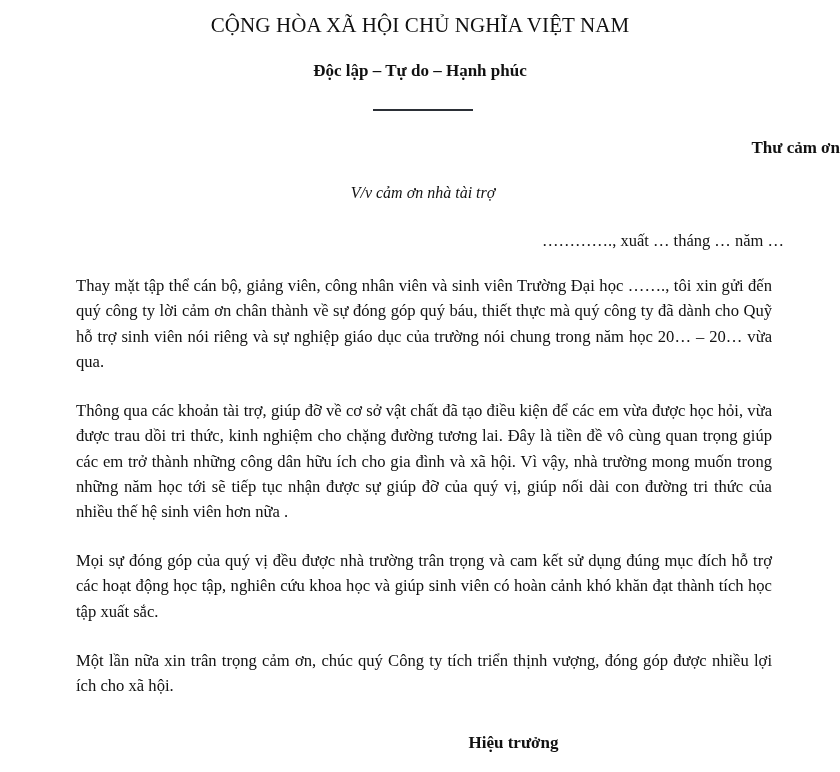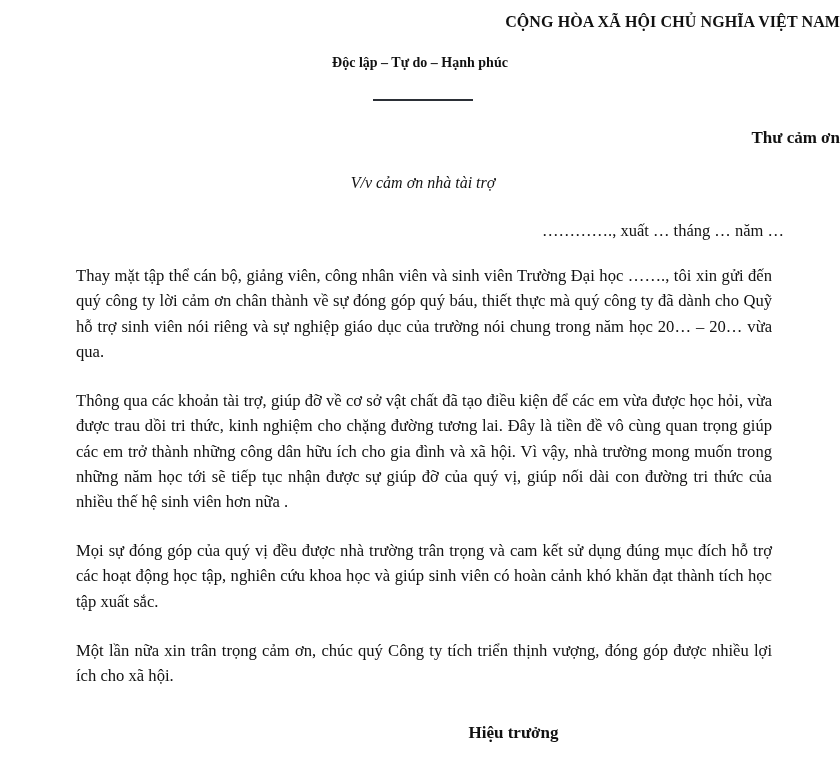--- a/index.html
+++ b/index.html
@@ -23,32 +23,32 @@
     left: 0;
     top: 0;
     width: 840px;
     height: 772px;
     box-sizing: border-box;
     padding: 0;
   }
 
   
   .national-header {
-    text-align: right;
-    font-weight: bold;
-    font-size: 16px;
+    text-align: center;
+    font-weight: normal;
+    font-size: 21px;
     letter-spacing: 0.1px;
     margin: 12px 0 0 0;
     padding: 0;
     line-height: 1.25;
   }
   .national-subheader {
     text-align: center;
     font-weight: bold;
-    font-size: 14px;
+    font-size: 17px;
     margin: 22px 0 0 0;
     line-height: 1.25;
   }
 
   .divider-wrap {
     display: flex;
     justify-content: center;
     margin-top: 27px;
   }
   .divider {

